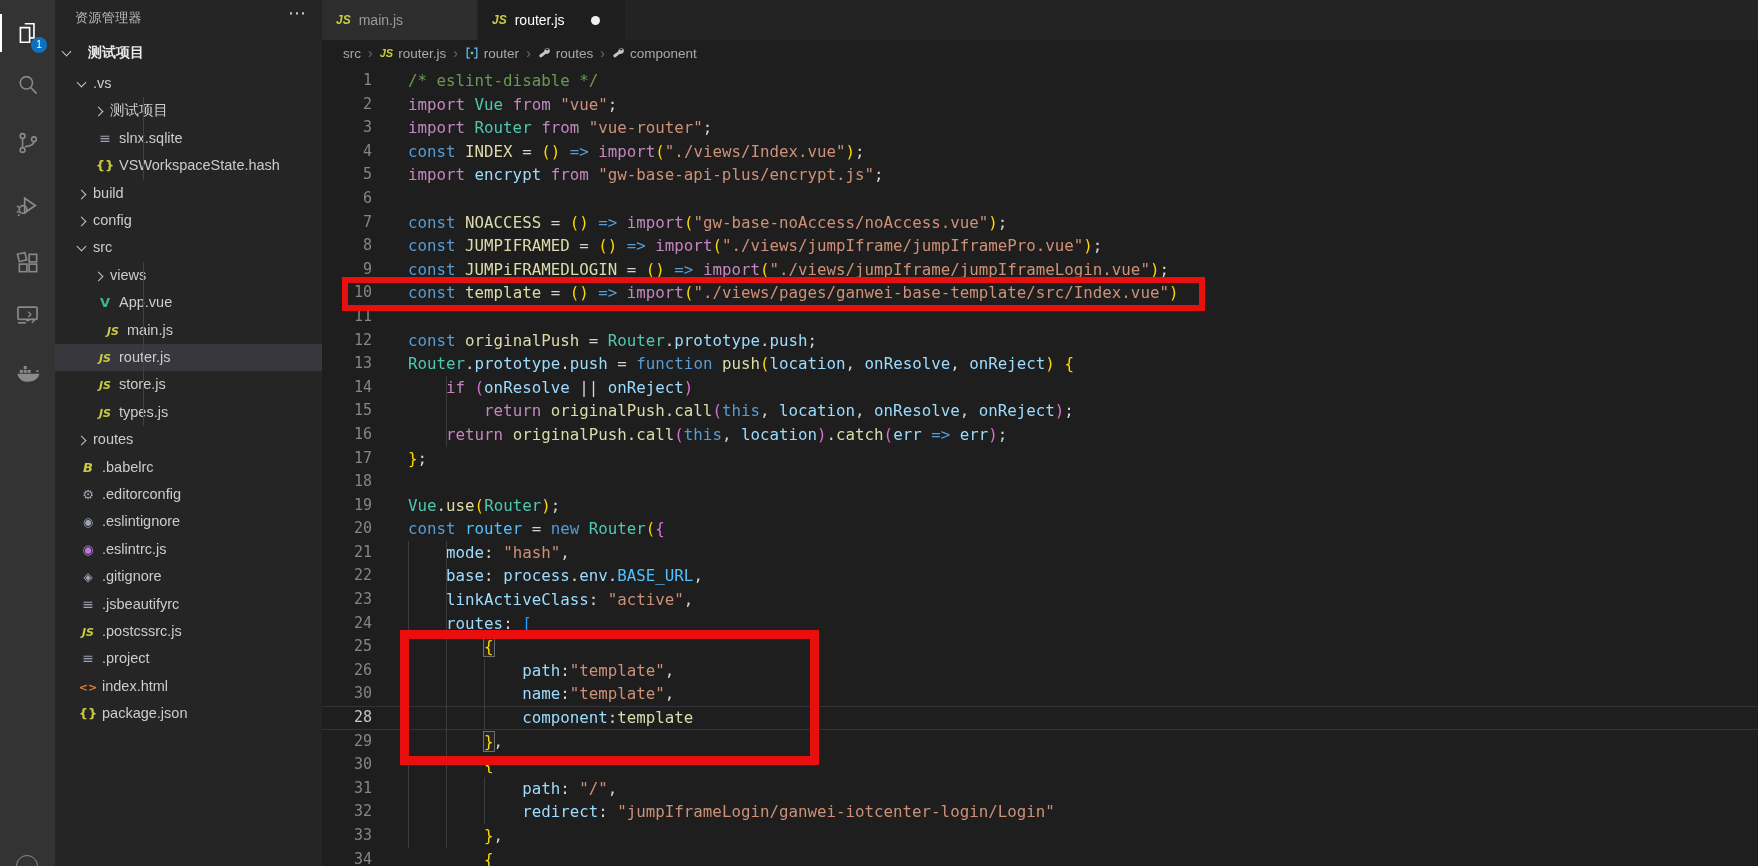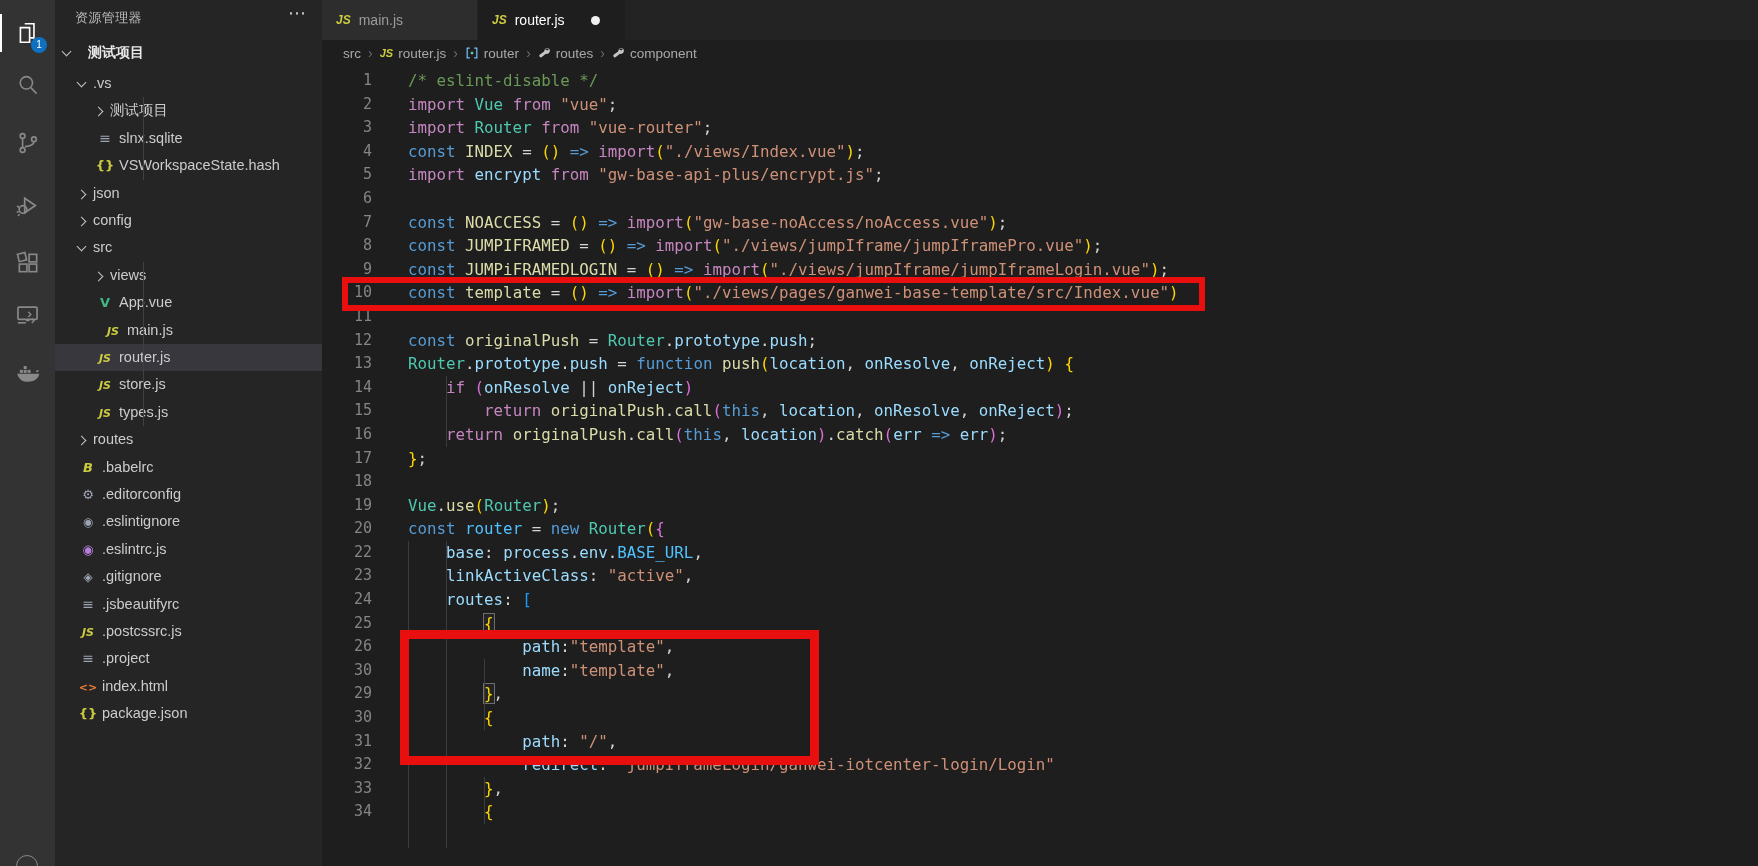--- a/index.html
+++ b/index.html
@@ -131,21 +131,21 @@
     <div id="sb-more">⋯</div>
     <div id="sb-root">
       <span class="chev down" style="margin-left:8px"></span>
       <span class="lbl" style="margin-left:6px">测试项目</span>
     </div>
     <div id="tree">
         <div class="tree-row" style="top: 70px;"><span style="display: inline-block; width: 23px;"></span><span class="chev down"></span><span>.vs</span></div>
         <div class="tree-row" style="top: 97.4px;"><span style="display: inline-block; width: 40px;"></span><span class="chev right"></span><span>测试项目</span></div>
         <div class="tree-row" style="top: 124.8px;"><span style="display: inline-block; width: 40px;"></span><span class="ficon" style="color: rgb(157, 165, 180); font-size: 14px;">≡</span><span>slnx.sqlite</span></div>
         <div class="tree-row" style="top: 152.2px;"><span style="display: inline-block; width: 40px;"></span><span class="ficon" style="color: rgb(203, 203, 65); font-size: 13px; font-weight: bold;">{}</span><span>VSWorkspaceState.hash</span></div>
-        <div class="tree-row" style="top: 179.6px;"><span style="display: inline-block; width: 23px;"></span><span class="chev right"></span><span>json</span></div>
+        <div class="tree-row" style="top: 179.6px;"><span style="display: inline-block; width: 23px;"></span><span class="chev right"></span><span>build</span></div>
         <div class="tree-row" style="top: 207px;"><span style="display: inline-block; width: 23px;"></span><span class="chev right"></span><span>config</span></div>
         <div class="tree-row" style="top: 234.4px;"><span style="display: inline-block; width: 23px;"></span><span class="chev down"></span><span>src</span></div>
         <div class="tree-row" style="top: 261.8px;"><span style="display: inline-block; width: 40px;"></span><span class="chev right"></span><span>views</span></div>
         <div class="tree-row" style="top: 289.2px;"><span style="display: inline-block; width: 40px;"></span><span class="ficon" style="color: rgb(65, 184, 131); font-size: 13px; font-weight: bold;">V</span><span>App.vue</span></div>
         <div class="tree-row" style="top: 316.6px; padding-left: 8px;"><span style="display: inline-block; width: 40px;"></span><span class="ficon" style="color: rgb(203, 203, 65); font-size: 11px; font-weight: bold; font-style: italic;">JS</span><span>main.js</span></div>
         <div class="tree-row selected" style="top: 344px;"><span style="display: inline-block; width: 40px;"></span><span class="ficon" style="color: rgb(203, 203, 65); font-size: 11px; font-weight: bold; font-style: italic;">JS</span><span>router.js</span></div>
         <div class="tree-row" style="top: 371.4px;"><span style="display: inline-block; width: 40px;"></span><span class="ficon" style="color: rgb(203, 203, 65); font-size: 11px; font-weight: bold; font-style: italic;">JS</span><span>store.js</span></div>
         <div class="tree-row" style="top: 398.8px;"><span style="display: inline-block; width: 40px;"></span><span class="ficon" style="color: rgb(203, 203, 65); font-size: 11px; font-weight: bold; font-style: italic;">JS</span><span>types.js</span></div>
         <div class="tree-row" style="top: 426.2px;"><span style="display: inline-block; width: 23px;"></span><span class="chev right"></span><span>routes</span></div>
         <div class="tree-row" style="top: 453.6px;"><span style="display: inline-block; width: 23px;"></span><span class="ficon" style="color: rgb(203, 203, 65); font-size: 13px; font-weight: bold; font-style: italic;">B</span><span>.babelrc</span></div>
@@ -230,26 +230,28 @@
         <div class="cl"><span class="ln">11</span><span class="code"></span></div>
         <div class="cl"><span class="ln">12</span><span class="code"><span style="color: rgb(86, 156, 214);">const </span><span style="color: rgb(220, 220, 170);">originalPush </span><span style="color: rgb(212, 212, 212);">= </span><span style="color: rgb(78, 201, 176);">Router</span><span style="color: rgb(212, 212, 212);">.</span><span style="color: rgb(156, 220, 254);">prototype</span><span style="color: rgb(212, 212, 212);">.</span><span style="color: rgb(156, 220, 254);">push</span><span style="color: rgb(212, 212, 212);">;</span></span></div>
         <div class="cl"><span class="ln">13</span><span class="code"><span style="color: rgb(78, 201, 176);">Router</span><span style="color: rgb(212, 212, 212);">.</span><span style="color: rgb(156, 220, 254);">prototype</span><span style="color: rgb(212, 212, 212);">.</span><span style="color: rgb(156, 220, 254);">push </span><span style="color: rgb(212, 212, 212);">= </span><span style="color: rgb(86, 156, 214);">function </span><span style="color: rgb(220, 220, 170);">push</span><span style="color: rgb(255, 215, 0);">(</span><span style="color: rgb(156, 220, 254);">location</span><span style="color: rgb(212, 212, 212);">, </span><span style="color: rgb(156, 220, 254);">onResolve</span><span style="color: rgb(212, 212, 212);">, </span><span style="color: rgb(156, 220, 254);">onReject</span><span style="color: rgb(255, 215, 0);">)</span><span style="color: rgb(212, 212, 212);"> </span><span style="color: rgb(255, 215, 0);">{</span></span></div>
         <div class="cl"><span class="ln">14</span><span class="code"><span style="color: rgb(212, 212, 212);">    </span><span style="color: rgb(197, 134, 192);">if </span><span style="color: rgb(218, 112, 214);">(</span><span style="color: rgb(156, 220, 254);">onResolve </span><span style="color: rgb(212, 212, 212);">|| </span><span style="color: rgb(156, 220, 254);">onReject</span><span style="color: rgb(218, 112, 214);">)</span></span></div>
         <div class="cl"><span class="ln">15</span><span class="code"><span style="color: rgb(212, 212, 212);">        </span><span style="color: rgb(197, 134, 192);">return </span><span style="color: rgb(220, 220, 170);">originalPush</span><span style="color: rgb(212, 212, 212);">.</span><span style="color: rgb(220, 220, 170);">call</span><span style="color: rgb(218, 112, 214);">(</span><span style="color: rgb(86, 156, 214);">this</span><span style="color: rgb(212, 212, 212);">, </span><span style="color: rgb(156, 220, 254);">location</span><span style="color: rgb(212, 212, 212);">, </span><span style="color: rgb(156, 220, 254);">onResolve</span><span style="color: rgb(212, 212, 212);">, </span><span style="color: rgb(156, 220, 254);">onReject</span><span style="color: rgb(218, 112, 214);">)</span><span style="color: rgb(212, 212, 212);">;</span></span></div>
         <div class="cl"><span class="ln">16</span><span class="code"><span style="color: rgb(212, 212, 212);">    </span><span style="color: rgb(197, 134, 192);">return </span><span style="color: rgb(220, 220, 170);">originalPush</span><span style="color: rgb(212, 212, 212);">.</span><span style="color: rgb(220, 220, 170);">call</span><span style="color: rgb(218, 112, 214);">(</span><span style="color: rgb(86, 156, 214);">this</span><span style="color: rgb(212, 212, 212);">, </span><span style="color: rgb(156, 220, 254);">location</span><span style="color: rgb(218, 112, 214);">)</span><span style="color: rgb(212, 212, 212);">.</span><span style="color: rgb(220, 220, 170);">catch</span><span style="color: rgb(218, 112, 214);">(</span><span style="color: rgb(156, 220, 254);">err </span><span style="color: rgb(86, 156, 214);">=&gt; </span><span style="color: rgb(156, 220, 254);">err</span><span style="color: rgb(218, 112, 214);">)</span><span style="color: rgb(212, 212, 212);">;</span></span></div>
         <div class="cl"><span class="ln">17</span><span class="code"><span style="color: rgb(255, 215, 0);">}</span><span style="color: rgb(212, 212, 212);">;</span></span></div>
         <div class="cl"><span class="ln">18</span><span class="code"></span></div>
         <div class="cl"><span class="ln">19</span><span class="code"><span style="color: rgb(78, 201, 176);">Vue</span><span style="color: rgb(212, 212, 212);">.</span><span style="color: rgb(220, 220, 170);">use</span><span style="color: rgb(255, 215, 0);">(</span><span style="color: rgb(78, 201, 176);">Router</span><span style="color: rgb(255, 215, 0);">)</span><span style="color: rgb(212, 212, 212);">;</span></span></div>
         <div class="cl"><span class="ln">20</span><span class="code"><span style="color: rgb(86, 156, 214);">const </span><span style="color: rgb(79, 193, 255);">router </span><span style="color: rgb(212, 212, 212);">= </span><span style="color: rgb(86, 156, 214);">new </span><span style="color: rgb(78, 201, 176);">Router</span><span style="color: rgb(255, 215, 0);">(</span><span style="color: rgb(218, 112, 214);">{</span></span></div>
+        <div class="cl"><span class="ln">21</span><span class="code"><span style="color: rgb(212, 212, 212);">    </span><span style="color: rgb(156, 220, 254);">mode</span><span style="color: rgb(212, 212, 212);">: </span><span style="color: rgb(206, 145, 120);">"hash"</span><span style="color: rgb(212, 212, 212);">,</span></span></div>
         <div class="cl"><span class="ln">22</span><span class="code"><span style="color: rgb(212, 212, 212);">    </span><span style="color: rgb(156, 220, 254);">base</span><span style="color: rgb(212, 212, 212);">: </span><span style="color: rgb(156, 220, 254);">process</span><span style="color: rgb(212, 212, 212);">.</span><span style="color: rgb(156, 220, 254);">env</span><span style="color: rgb(212, 212, 212);">.</span><span style="color: rgb(79, 193, 255);">BASE_URL</span><span style="color: rgb(212, 212, 212);">,</span></span></div>
         <div class="cl"><span class="ln">23</span><span class="code"><span style="color: rgb(212, 212, 212);">    </span><span style="color: rgb(156, 220, 254);">linkActiveClass</span><span style="color: rgb(212, 212, 212);">: </span><span style="color: rgb(206, 145, 120);">"active"</span><span style="color: rgb(212, 212, 212);">,</span></span></div>
         <div class="cl"><span class="ln">24</span><span class="code"><span style="color: rgb(212, 212, 212);">    </span><span style="color: rgb(156, 220, 254);">routes</span><span style="color: rgb(212, 212, 212);">: </span><span style="color: rgb(23, 159, 255);">[</span></span></div>
         <div class="cl"><span class="ln">25</span><span class="code"><span style="color: rgb(212, 212, 212);">        </span><span class="bmatch" style="color: rgb(255, 215, 0);">{</span></span></div>
         <div class="cl"><span class="ln">26</span><span class="code"><span style="color: rgb(212, 212, 212);">            </span><span style="color: rgb(156, 220, 254);">path</span><span style="color: rgb(212, 212, 212);">:</span><span style="color: rgb(206, 145, 120);">"template"</span><span style="color: rgb(212, 212, 212);">,</span></span></div>
         <div class="cl"><span class="ln">30</span><span class="code"><span style="color: rgb(212, 212, 212);">            </span><span style="color: rgb(156, 220, 254);">name</span><span style="color: rgb(212, 212, 212);">:</span><span style="color: rgb(206, 145, 120);">"template"</span><span style="color: rgb(212, 212, 212);">,</span></span></div>
+        <div class="cl active"><span class="ln">28</span><span class="code"><span style="color: rgb(212, 212, 212);">            </span><span style="color: rgb(156, 220, 254);">component</span><span style="color: rgb(212, 212, 212);">:</span><span style="color: rgb(220, 220, 170);">template</span></span></div>
         <div class="cl"><span class="ln">29</span><span class="code"><span style="color: rgb(212, 212, 212);">        </span><span class="bmatch" style="color: rgb(255, 215, 0);">}</span><span style="color: rgb(212, 212, 212);">,</span></span></div>
         <div class="cl"><span class="ln">30</span><span class="code"><span style="color: rgb(212, 212, 212);">        </span><span style="color: rgb(255, 215, 0);">{</span></span></div>
         <div class="cl"><span class="ln">31</span><span class="code"><span style="color: rgb(212, 212, 212);">            </span><span style="color: rgb(156, 220, 254);">path</span><span style="color: rgb(212, 212, 212);">: </span><span style="color: rgb(206, 145, 120);">"/"</span><span style="color: rgb(212, 212, 212);">,</span></span></div>
         <div class="cl"><span class="ln">32</span><span class="code"><span style="color: rgb(212, 212, 212);">            </span><span style="color: rgb(156, 220, 254);">redirect</span><span style="color: rgb(212, 212, 212);">: </span><span style="color: rgb(206, 145, 120);">"jumpIframeLogin/ganwei-iotcenter-login/Login"</span></span></div>
         <div class="cl"><span class="ln">33</span><span class="code"><span style="color: rgb(212, 212, 212);">        </span><span style="color: rgb(255, 215, 0);">}</span><span style="color: rgb(212, 212, 212);">,</span></span></div>
         <div class="cl"><span class="ln">34</span><span class="code"><span style="color: rgb(212, 212, 212);">        </span><span style="color: rgb(255, 215, 0);">{</span></span></div>
         <div class="iguide" style="left: 86.3px; top: 472px; height: 306.8px;"></div>
         <div class="iguide" style="left: 124.34px; top: 306.8px; height: 70.8px;"></div>
         <div class="iguide" style="left: 124.34px; top: 472px; height: 306.8px;"></div>
         <div class="iguide" style="left: 162.38px; top: 590px; height: 70.8px;"></div>

